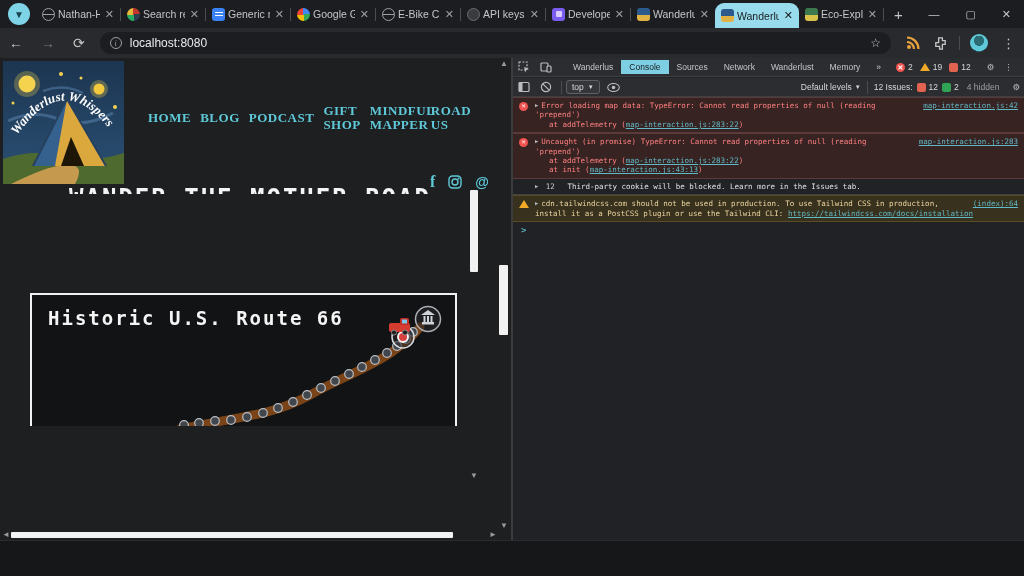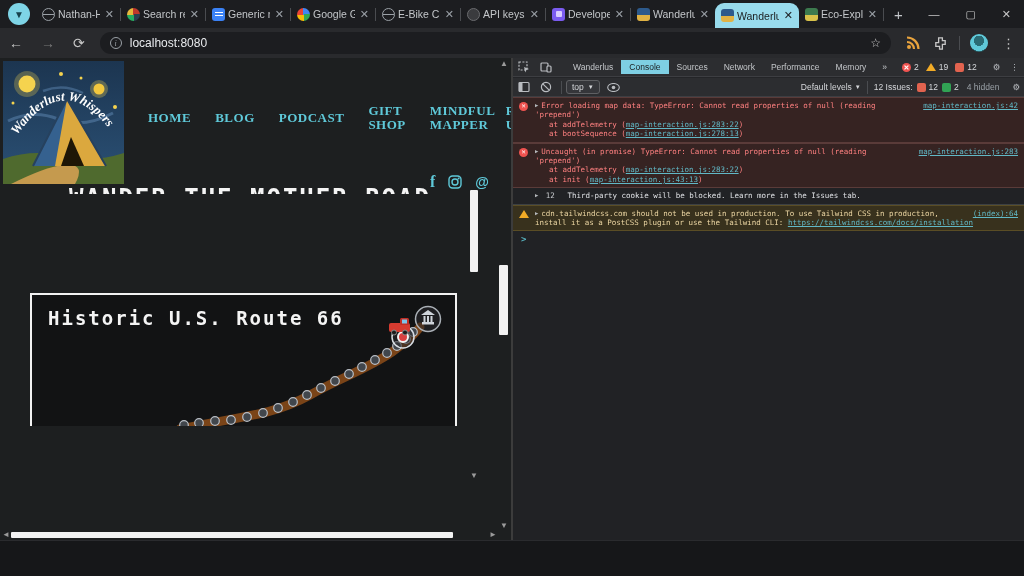--- a/index.html
+++ b/index.html
@@ -34,21 +34,21 @@
   .navbtn.dim{color:#7a7a7a}
   #omnibox{height:22px;width:812px;margin-left:6px;background:#1c1d20;border-radius:12px;display:flex;align-items:center;padding:0 10px;color:#e8eaed}
   #omnibox .info{width:12px;height:12px;border:1px solid #9aa0a6;border-radius:50%;color:#9aa0a6;font-size:8px;text-align:center;line-height:11px;margin-right:8px;font-family:"Liberation Serif",serif;font-style:italic}
   #omnibox .url{font-size:12px}
   #omnibox .star{margin-left:auto;color:#c7c7c7;font-size:12px}
   .tbicons{display:flex;align-items:center;margin-left:8px;gap:0}
   
   #page{position:absolute;left:0;top:58px;width:511px;height:482px;background:#1d1f20;overflow:hidden}
   #devtools{position:absolute;left:511px;top:58px;width:513px;height:482px;background:#242528;border-left:2px solid #3c3c3c;font-size:8.5px;color:#d5d7da}
   
-  #sitenav{position:absolute;left:148px;top:46px;width:255px;display:flex;align-items:center;gap:24px}
+  #sitenav{position:absolute;left:148px;top:46px;width:255px;display:flex;align-items:center;gap:9px}
   #sitenav .ni{font-family:"Liberation Serif",serif;font-weight:bold;font-size:13px;color:#5fc9d9;letter-spacing:.5px;line-height:14px}
   #sitenav .ni.wrap{max-width:52px}
   #socials{position:absolute;left:430px;top:115px;display:flex;gap:13px;align-items:center;color:#5fc9d9}
   .clipped-heading{position:absolute;left:55px;top:126px;width:390px;height:10px;overflow:hidden;text-align:center}
   .clipped-heading span{font-family:"DejaVu Sans Mono",monospace;font-weight:bold;font-size:24px;line-height:28px;letter-spacing:2px;color:#f4f4f4;display:inline-block}
   #statsbox{position:absolute;left:30px;top:148px;width:427px;height:78px;border:3px solid #f2f2f2;background:#101010;display:flex;flex-direction:column;align-items:center;justify-content:center;gap:5px}
   .mono{font-family:"DejaVu Sans Mono",monospace}
   #statsbox .l1,#statsbox .l3{font-weight:bold;font-size:11.5px;letter-spacing:1.5px;color:#f4f4f4}
   #trunkpill{border:2px solid #d8d8d8;padding:2px 10px;display:flex;align-items:center;gap:7px;font-weight:bold;font-size:11.5px;letter-spacing:1.5px;color:#f4f4f4}
   .briefcase{width:11px;height:8px;background:#c8924e;border-radius:1px;position:relative}
@@ -316,21 +316,21 @@
       <svg width="12" height="12" viewBox="0 0 12 12">
           <rect x="1" y="2" width="7" height="8" rx="1" fill="none" stroke="#b9bcc0" stroke-width="1.2"></rect>
           <rect x="7" y="5" width="4" height="6" rx="1" fill="#2c2d30" stroke="#b9bcc0" stroke-width="1.2"></rect>
         </svg>
     </span>
     <span class="dsep"></span>
     <span class="dttab">Wanderlus</span>
     <span class="dttab active">Console</span>
     <span class="dttab">Sources</span>
     <span class="dttab">Network</span>
-    <span class="dttab">Performance</span>
+    <span class="dttab">Wanderlust</span>
     <span class="dttab">Memory</span>
     <span class="dttab">»</span>
     <span style="margin-left:auto"></span>
     <span class="badge">
         <span class="errdot">✕</span>
         <span>2</span>
       </span>
     <span class="badge">
         <span class="warntri"></span>
         <span>19</span>
@@ -387,21 +387,20 @@
     <span style="margin:0 8px;color:#9aa0a6">4 hidden</span>
     <span class="dtic" style="margin-right:6px">⚙</span>
   </div>
 
   <div id="consolelist">
     <div class="crow err">
       <span class="cico errdot">✕</span>
       <span class="srclink clink">map-interaction.js:42</span>
       <span class="caret">▶</span><span>Error loading map data: TypeError: Cannot read properties of null (reading 'prepend')</span>
       <div class="stackline"><span>at addTelemetry (</span><span class="clink">map-interaction.js:283:22</span><span>)</span></div>
-      <div class="stackline"><span>at bootSequence (</span><span class="clink">map-interaction.js:278:13</span><span>)</span></div>
     </div>
     <div class="crow err">
       <span class="cico errdot">✕</span>
       <span class="srclink clink">map-interaction.js:283</span>
       <span class="caret">▶</span><span>Uncaught (in promise) TypeError: Cannot read properties of null (reading 'prepend')</span>
       <div class="stackline"><span>at addTelemetry (</span><span class="clink">map-interaction.js:283:22</span><span>)</span></div>
       <div class="stackline"><span>at init (</span><span class="clink">map-interaction.js:43:13</span><span>)</span></div>
     </div>
     <div class="crow info">
       <span class="caret">▶</span>

